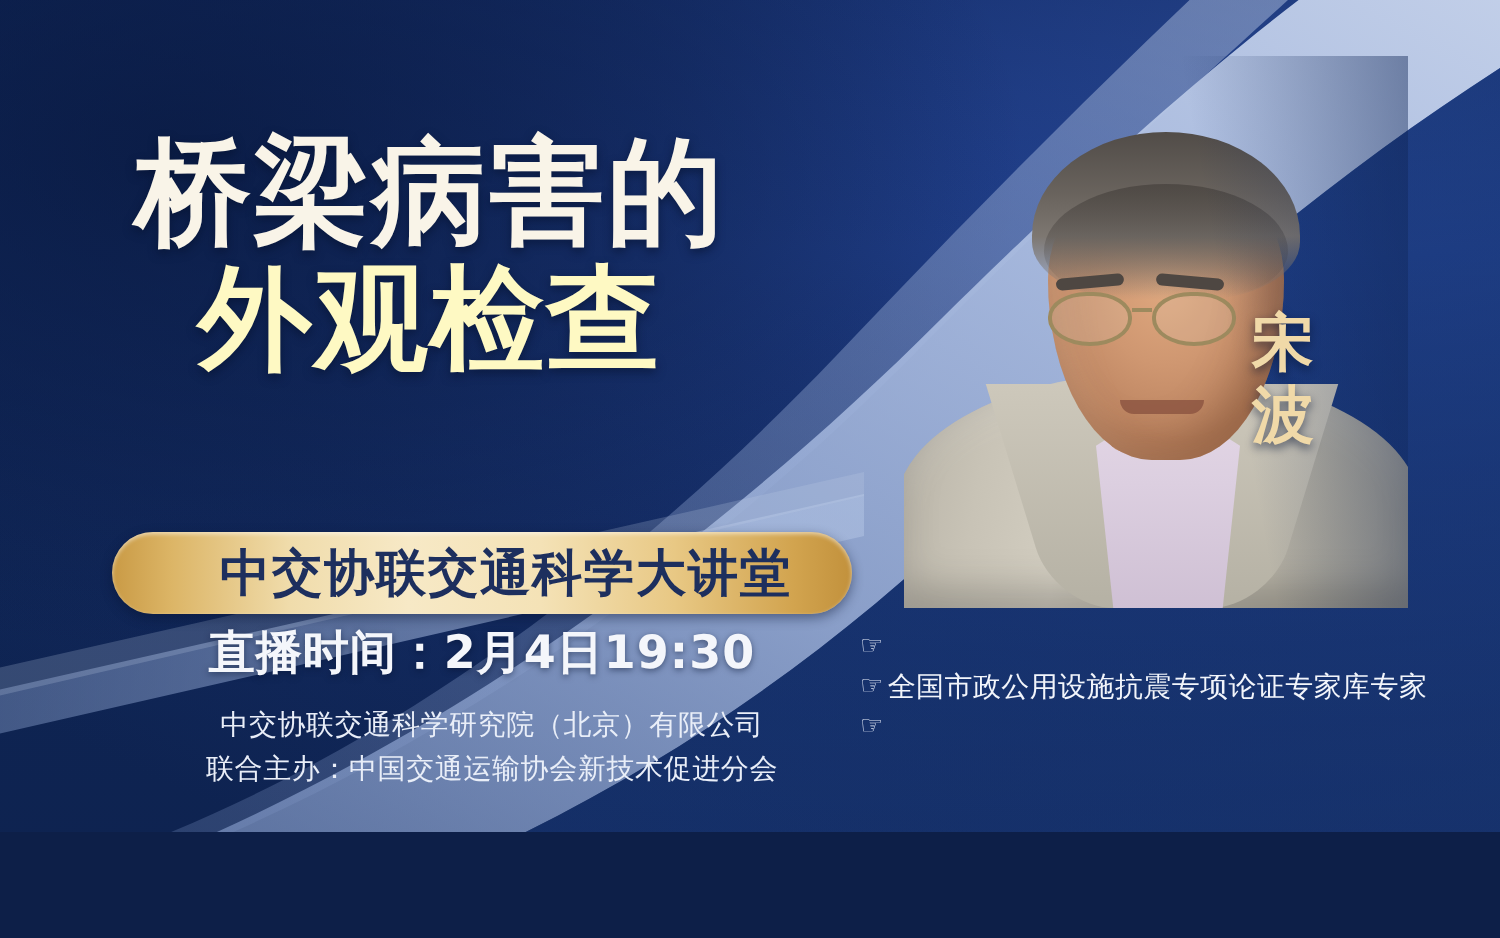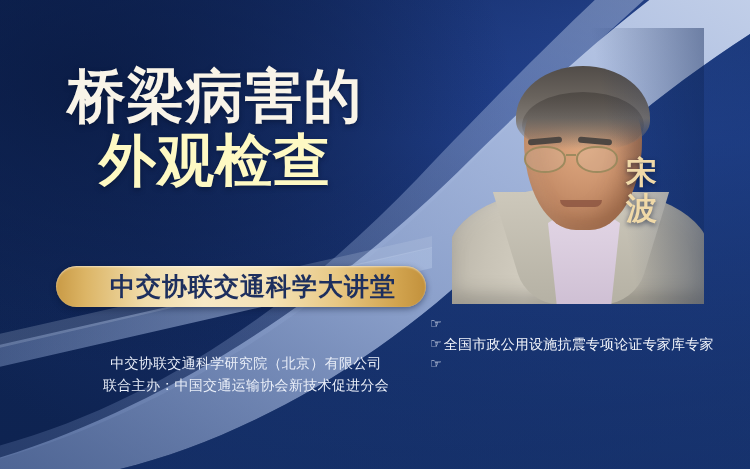--- a/index.html
+++ b/index.html
@@ -1,20 +1,20 @@
 <!DOCTYPE html>
 <html><head>
 <meta charset="utf-8">
 <style>
   * { margin:0; padding:0; box-sizing:border-box; }
   html,body { background:#0d1f48; }
 
   .poster{
     position:relative;
-    width:750px; height:469px;
+    width:750px; height:416px;
     overflow:hidden;
     font-family:"DejaVu Sans","Liberation Sans",sans-serif;
     background:#11295c;
   }
 
   
   .bg-base{
     position:absolute; inset:0;
     background:
       radial-gradient(120% 115% at 88% 6%, #2a4b9a 0%, #21408c 22%, #1a3576 46%, #142c63 70%, #0f2554 100%);
@@ -237,20 +237,21 @@
 
   <div class="title">
     <div class="t-line t1">桥梁病害的</div>
     <div class="t-line t2">外观检查</div>
   </div>
 
   <div class="pill">
     <span class="pill-text">中交协联交通科学大讲堂</span>
   </div>
 
+  <div class="date">直播时间：2月4日19:30</div>
 
   <div class="orgs">
     <div>中交协联交通科学研究院（北京）有限公司</div>
     <div>联合主办：中国交通运输协会新技术促进分会</div>
   </div>
 
   <div class="sname">
     <span>宋</span>
     <span>波</span>
   </div>

